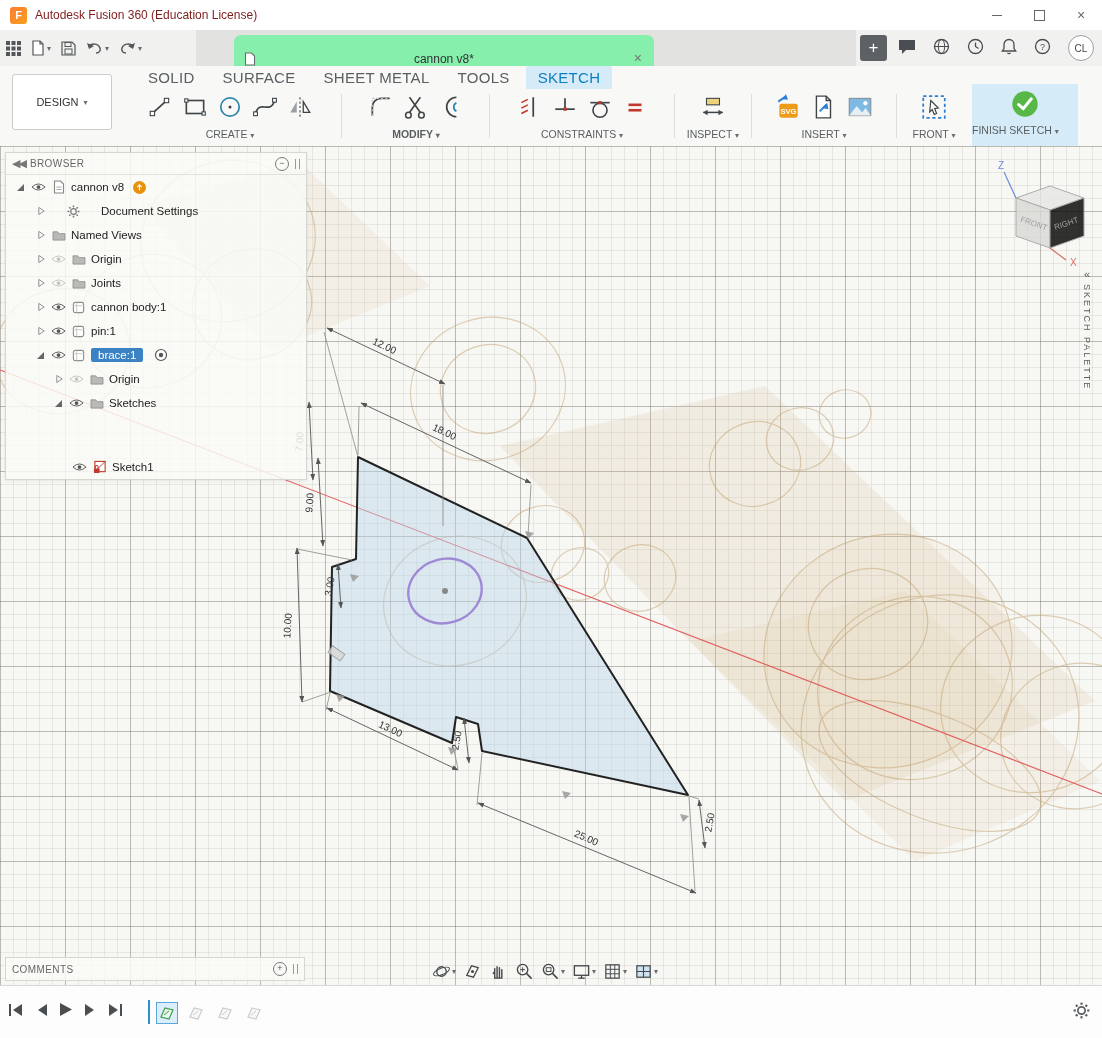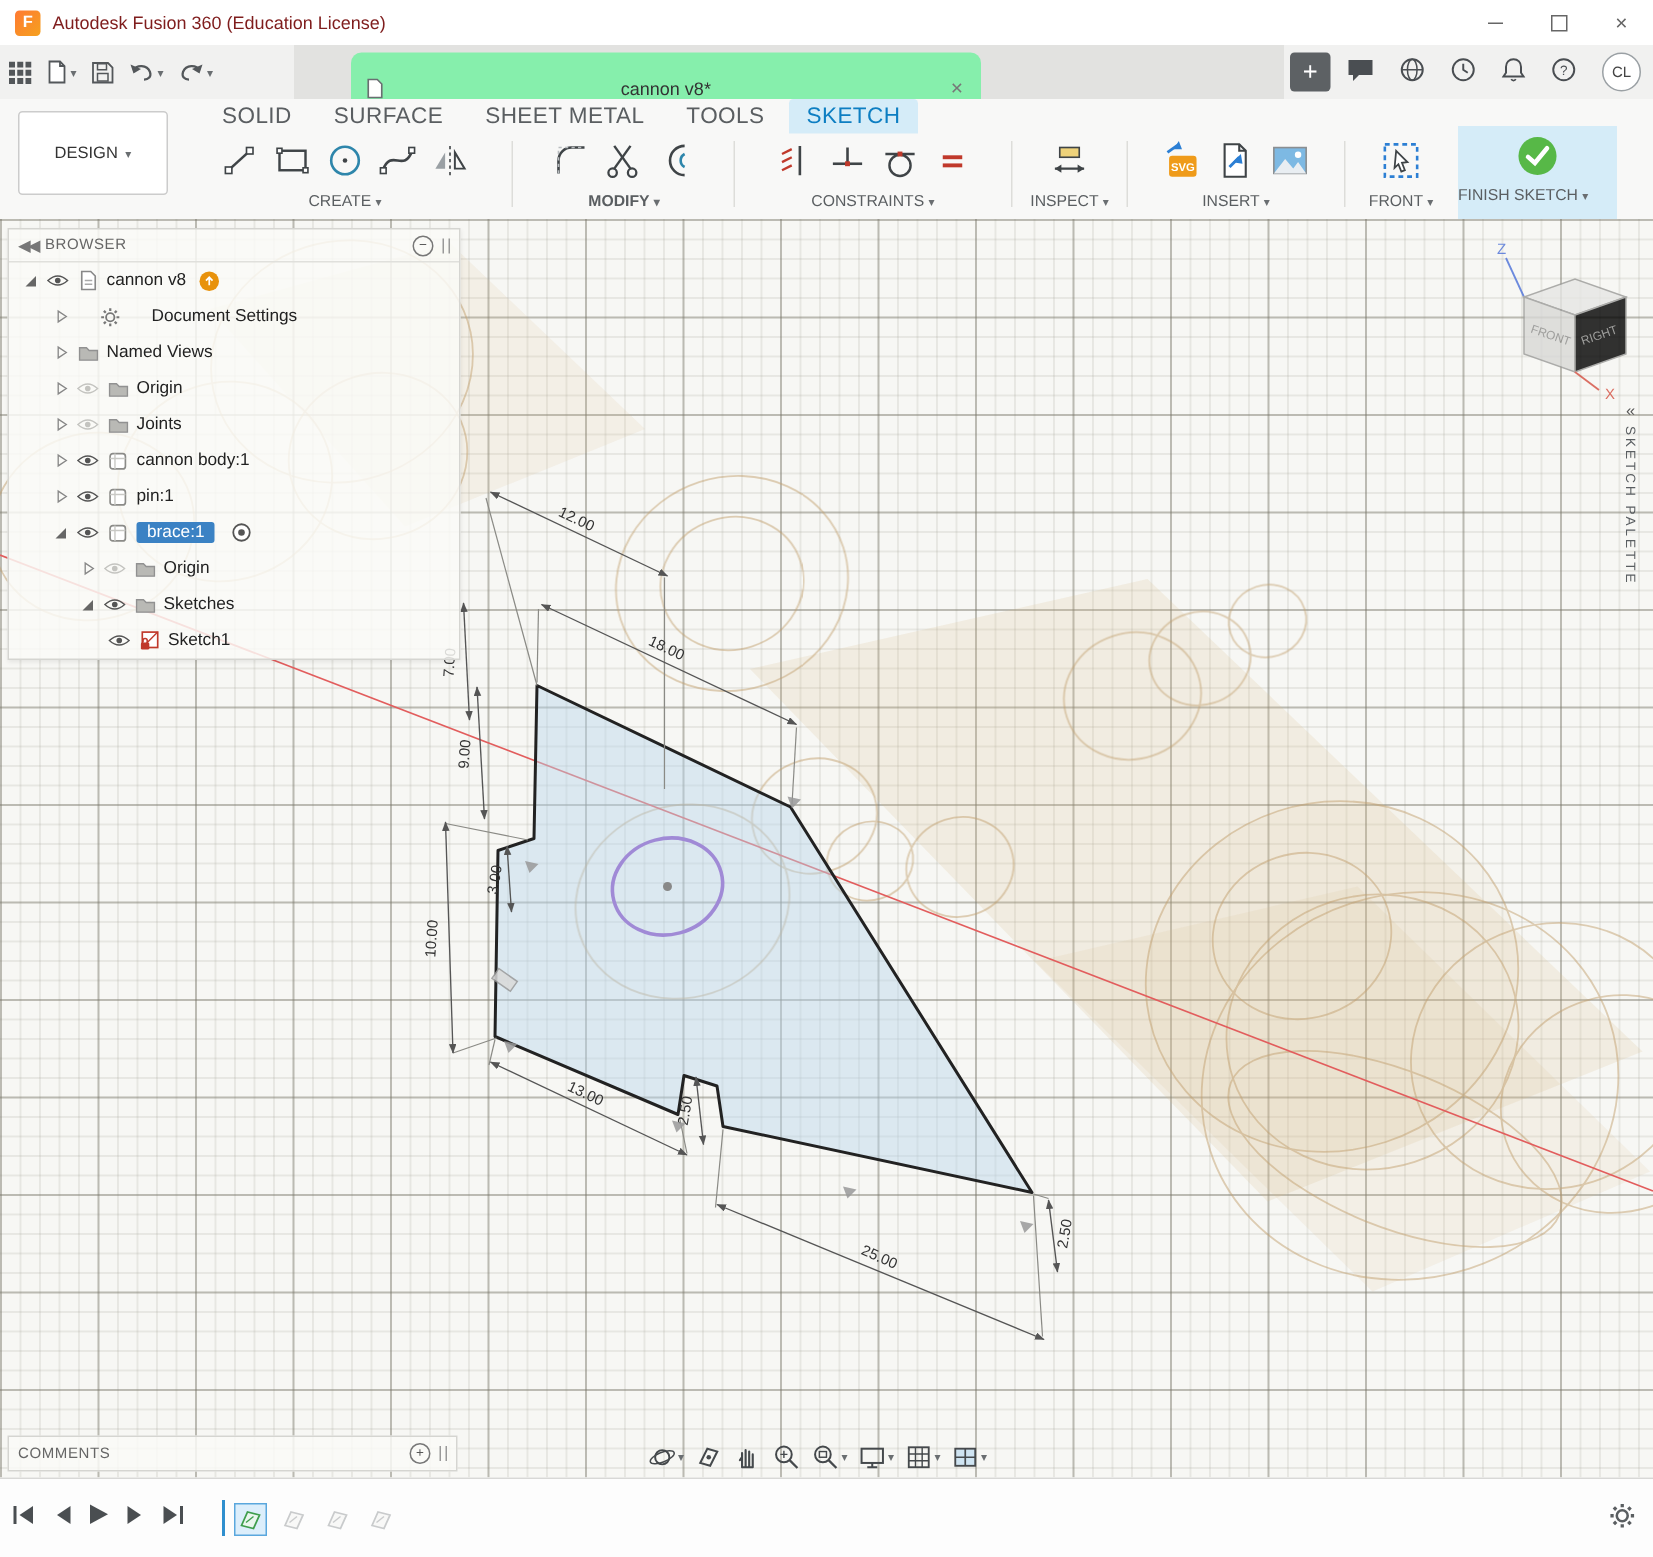--- a/index.html
+++ b/index.html
@@ -740,21 +740,21 @@
             </svg>
           </span>
       <span class="bicon">
             <svg width="14" height="11" viewBox="0 0 15 12">
               <path d="M1,2 h5 l2,2 h6 v7 h-13 z" fill="#b9b9b5" stroke="#919191"></path>
             </svg>
           </span>
       <span>Sketches</span>
     </div>
 
-    <div class="b-row" style="padding-left:66px;">
+    <div class="b-row" style="padding-left:66px;margin-top:40px;">
       <span class="eye">
             <svg width="15" height="10" viewBox="0 0 16 10">
               <path d="M1,5 Q8,-1.5 15,5 Q8,11.5 1,5 Z" fill="none" stroke="#555"></path>
               <circle cx="8" cy="5" r="2" fill="#555"></circle>
             </svg>
           </span>
       <span class="bicon">
             <svg width="14" height="14" viewBox="0 0 15 15">
               <rect x="2" y="1.5" width="11" height="11" fill="#fff" stroke="#c0392b" stroke-width="1.2"></rect>
               <line x1="2" y1="12.5" x2="13" y2="1.5" stroke="#c0392b"></line>

